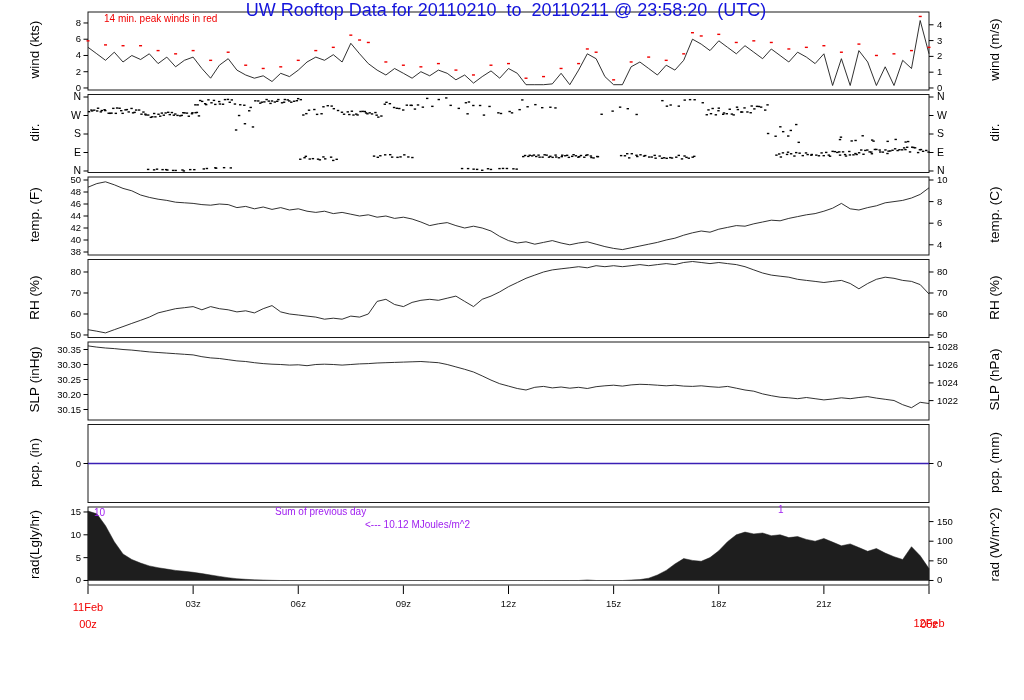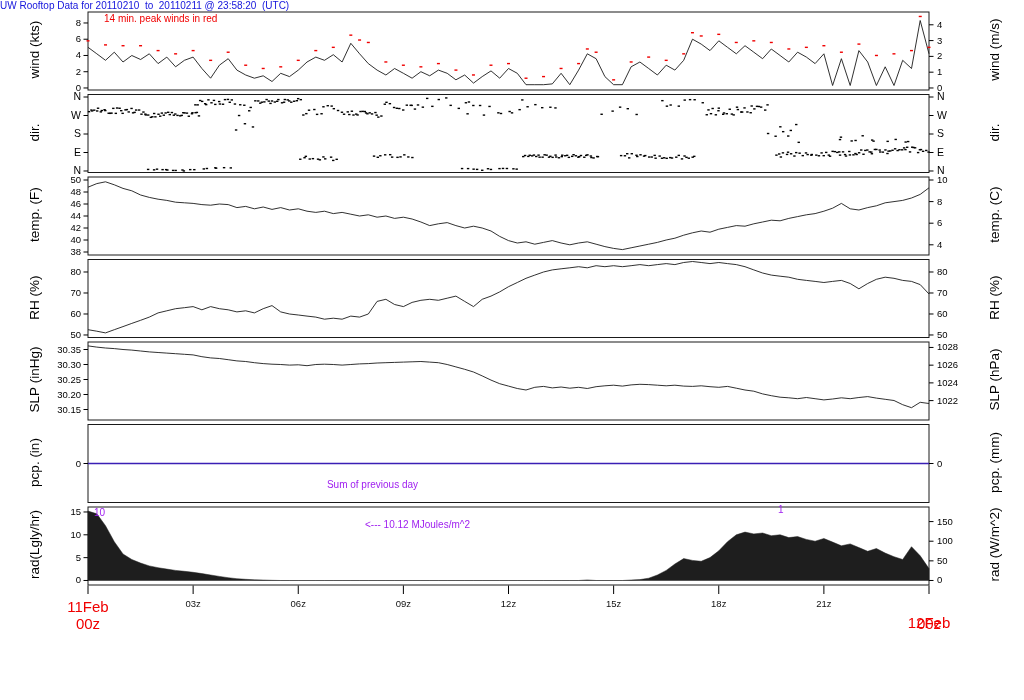--- a/index.html
+++ b/index.html
@@ -2,23 +2,23 @@
 <html><head>
 <meta charset="utf-8">
 <style>
   html,body{margin:0;padding:0;background:#fff;}
   .page{position:relative;width:1024px;height:700px;background:#fff;overflow:hidden;
         font-family:"Liberation Sans",sans-serif;}
   svg text{font-family:"Liberation Sans",sans-serif;}
   .overlay{position:absolute;white-space:pre;}
   .vlabel{position:absolute;width:120px;text-align:center;transform:rotate(-90deg);
           font-size:13.5px;color:#000;}
-  .title{position:absolute;left:0;top:648;width:1012px;text-align:left;
-         font-size:10px;white-space:pre;}
-  .datelab{position:absolute;width:72px;text-align:center;font-size:15px;line-height:16px;}
+  .title{position:absolute;left:0;top:648;width:1012px;text-align:center;
+         font-size:18px;white-space:pre;}
+  .datelab{position:absolute;width:72px;text-align:center;font-size:11px;line-height:16px;}
   .note{font-size:10px;}
 </style>
 </head>
 <body>
 
 <div class="page">
   <svg id="chart" width="1024" height="700" viewBox="0 0 1024 700" style="position:absolute;left:0;top:0;">
       <g>
         <rect x="88" y="12" width="841" height="78" fill="#fff" stroke="#1A1A1A" stroke-width="1"></rect>
         <line x1="83.5" y1="87.96875" x2="88" y2="87.96875" stroke="#000" stroke-width="1"></line>
@@ -650,21 +650,21 @@
         <line x1="718.75" y1="585.5" x2="718.75" y2="594" stroke="#000" stroke-width="1"></line>
         <text x="718.75" y="607" font-size="9.5" text-anchor="middle" fill="#111">18z</text>
         <line x1="823.875" y1="585.5" x2="823.875" y2="594" stroke="#000" stroke-width="1"></line>
         <text x="823.875" y="607" font-size="9.5" text-anchor="middle" fill="#111">21z</text>
         <line x1="929" y1="585.5" x2="929" y2="594" stroke="#000" stroke-width="1"></line>
       </g>
     </svg>
 
   <div class="overlay note" style="left: 104px; top: 13px; color: rgb(240, 0, 0);">14 min. peak winds in red</div>
 
-  <div class="overlay note" style="left: 275px; top: 479px; width: 195px; text-align: center; color: rgb(160, 32, 240);">Sum of previous day</div>
+  <div class="overlay note" style="left: 275px; top: 506px; width: 195px; color: rgb(160, 32, 240);">Sum of previous day</div>
   <div class="overlay note" style="left: 275px; top: 519px; width: 195px; text-align: right; color: rgb(160, 32, 240);">&lt;--- 10.12 MJoules/m^2</div>
   <div class="overlay note" style="left: 94px; top: 507px; color: rgb(160, 32, 240);">10</div>
   <div class="overlay note" style="left: 778px; top: 504px; color: rgb(160, 32, 240);">1</div>
 
   <div class="datelab" style="left: 52px; top: 599px; color: rgb(240, 0, 0);">11Feb</div>
   <div class="datelab" style="left: 52px; top: 616px; color: rgb(240, 0, 0);">00z</div>
   <div class="datelab" style="left: 893px; top: 599px; color: rgb(240, 0, 0); margin-top: 16px;">12Feb</div>
   <div class="datelab" style="left: 893px; top: 616px; color: rgb(240, 0, 0);">00z</div>
 
   <div class="title" style="color: rgb(20, 20, 220);">UW Rooftop Data for 20110210  to  20110211 @ 23:58:20  (UTC)</div>

